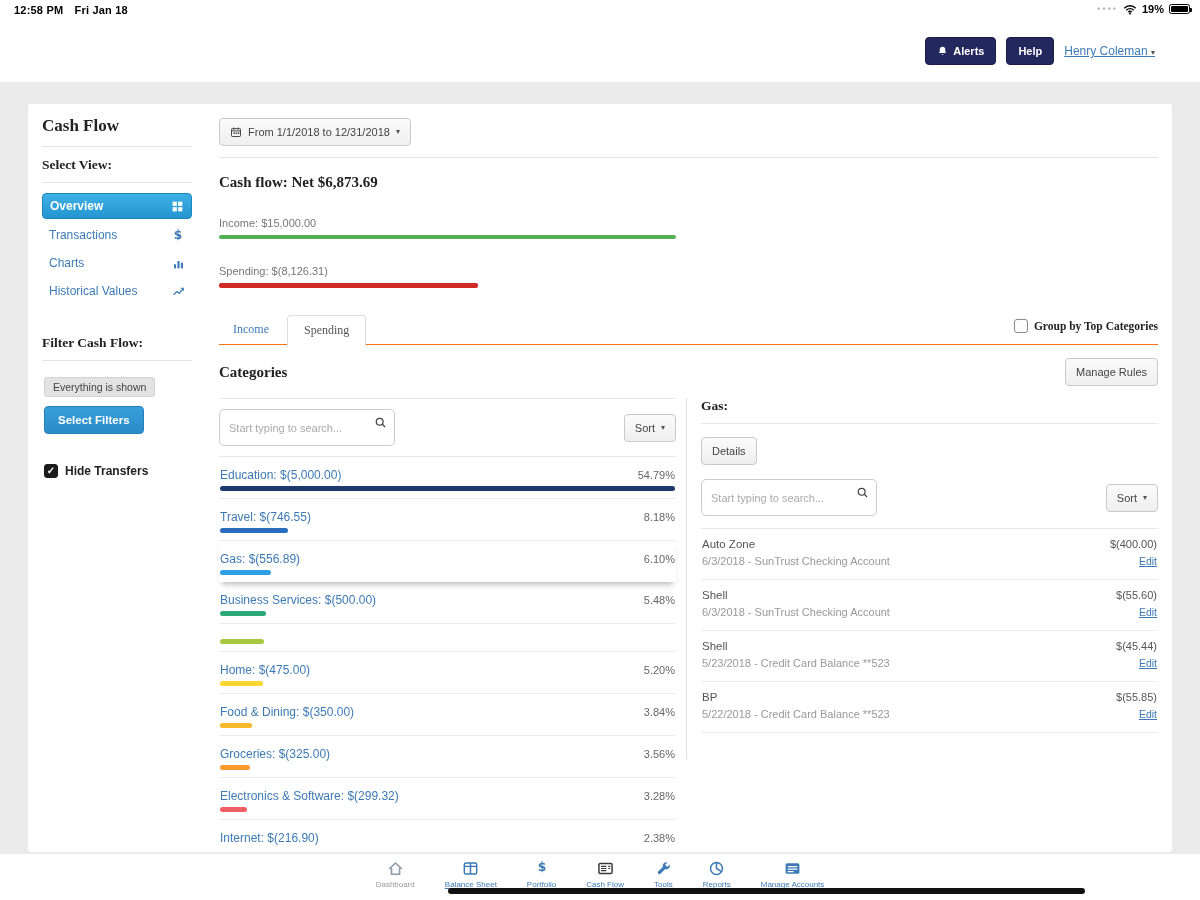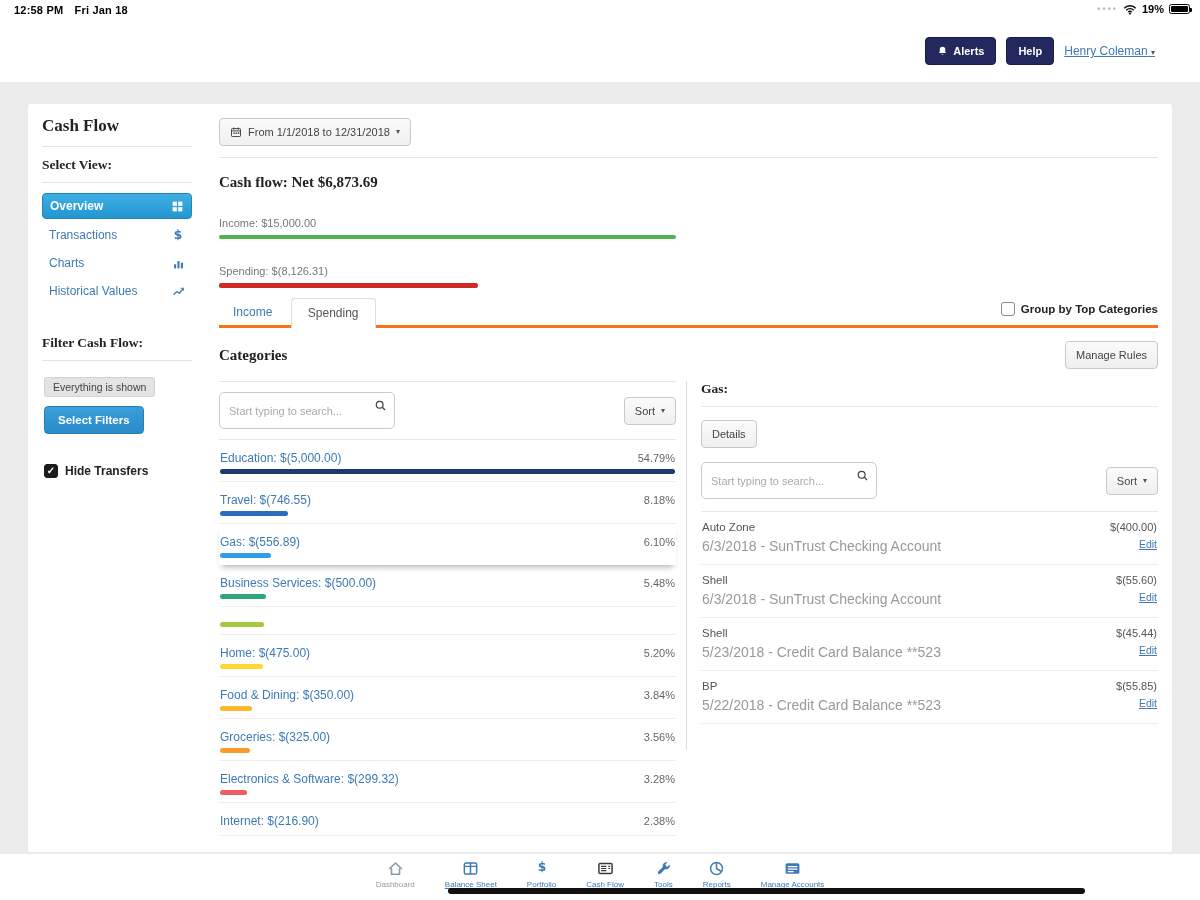--- a/index.html
+++ b/index.html
@@ -60,21 +60,21 @@
     border:1px solid #c9c9c9; border-radius:4px; color:#444; font-size:11px; padding:7px 10px; cursor:pointer; }
   .caret { font-size:8px; color:#555; line-height:1; }
   .main-hr { border:none; border-top:1px solid #e4e4e4; margin:11px 0 0 0; }
   .net-line { font-size:15px; margin:16px 0 0 0; }
   .flow-label { font-size:11px; color:#777; margin-top:26px; }
   .bar-track { width:457px; margin-top:6px; }
   .hbar { height:4px; border-radius:2px; }
   .hbar.spend { height:5px; }
 
   
-  .tabs-row { position:relative; margin-top:9px; border-bottom:3px solid #f97316; height:31px; }
+  .tabs-row { position:relative; margin-top:26px; border-bottom:1px solid #f97316; height:31px;font-family:Liberation Serif, serif; }
   .tab-link { display:inline-block; padding:7px 14px; color:#3d7ab5; font-size:12px; cursor:pointer; }
   .tab-active { display:inline-block; padding:7px 16px 8px 16px; background:#fff; border:1px solid #ddd;
     border-bottom:1px solid #fff; border-radius:4px 4px 0 0; color:#555; font-size:12px; position:relative; top:1px; cursor:pointer; }
   .group-row { position:absolute; right:0; top:5px; display:flex; align-items:center; gap:6px;
     font-size:11.5px; font-weight:bold; color:#222; cursor:pointer; }
 
   
   .cat-head { display:flex; justify-content:space-between; align-items:center; margin-top:13px; }
   .cat-title { font-size:15px; }
 
@@ -98,21 +98,21 @@
   .cat-label { color:#3d7ab5; font-size:12px; }
   .cat-pct { color:#666; font-size:11px; }
   .cat-bar { height:5px; border-radius:2.5px; margin-top:4px; }
 
   
   .detail-title { font-size:13.5px; padding-bottom:9px; border-bottom:1px solid #e8e8e8; }
   .detail-btn-row { margin:13px 0 14px 0; }
   .right-col .search-row { padding-bottom:12px; border-bottom:1px solid #e8e8e8; }
   .txn-row { display:flex; justify-content:space-between; padding:9px 1px 10px 1px; border-bottom:1px solid #ededed; }
   .txn-name { font-size:11.5px; color:#555; }
-  .txn-desc { font-size:14px; color:#999; margin-top:5px; }
+  .txn-desc { font-size:11px; color:#999; margin-top:5px; }
   .txn-right { text-align:right; }
   .txn-amt { font-size:11px; color:#555; }
   .txn-edit { display:inline-block; font-size:10.5px; color:#3d7ab5; text-decoration:underline; margin-top:5px; cursor:pointer; }
 
   
   .bottomnav { position:absolute; bottom:0; left:0; right:0; height:46px; background:#fff; z-index:6; }
   .nav-wrap { display:flex; justify-content:center; align-items:flex-start; gap:30px; padding-top:6px; }
   .nav-item { display:flex; flex-direction:column; align-items:center; gap:3px; cursor:pointer; color:#3d7ab5; }
   .nav-item .icn { height:17px; }
   .nav-label { font-size:8px; color:#3d7ab5; text-decoration:underline; }

